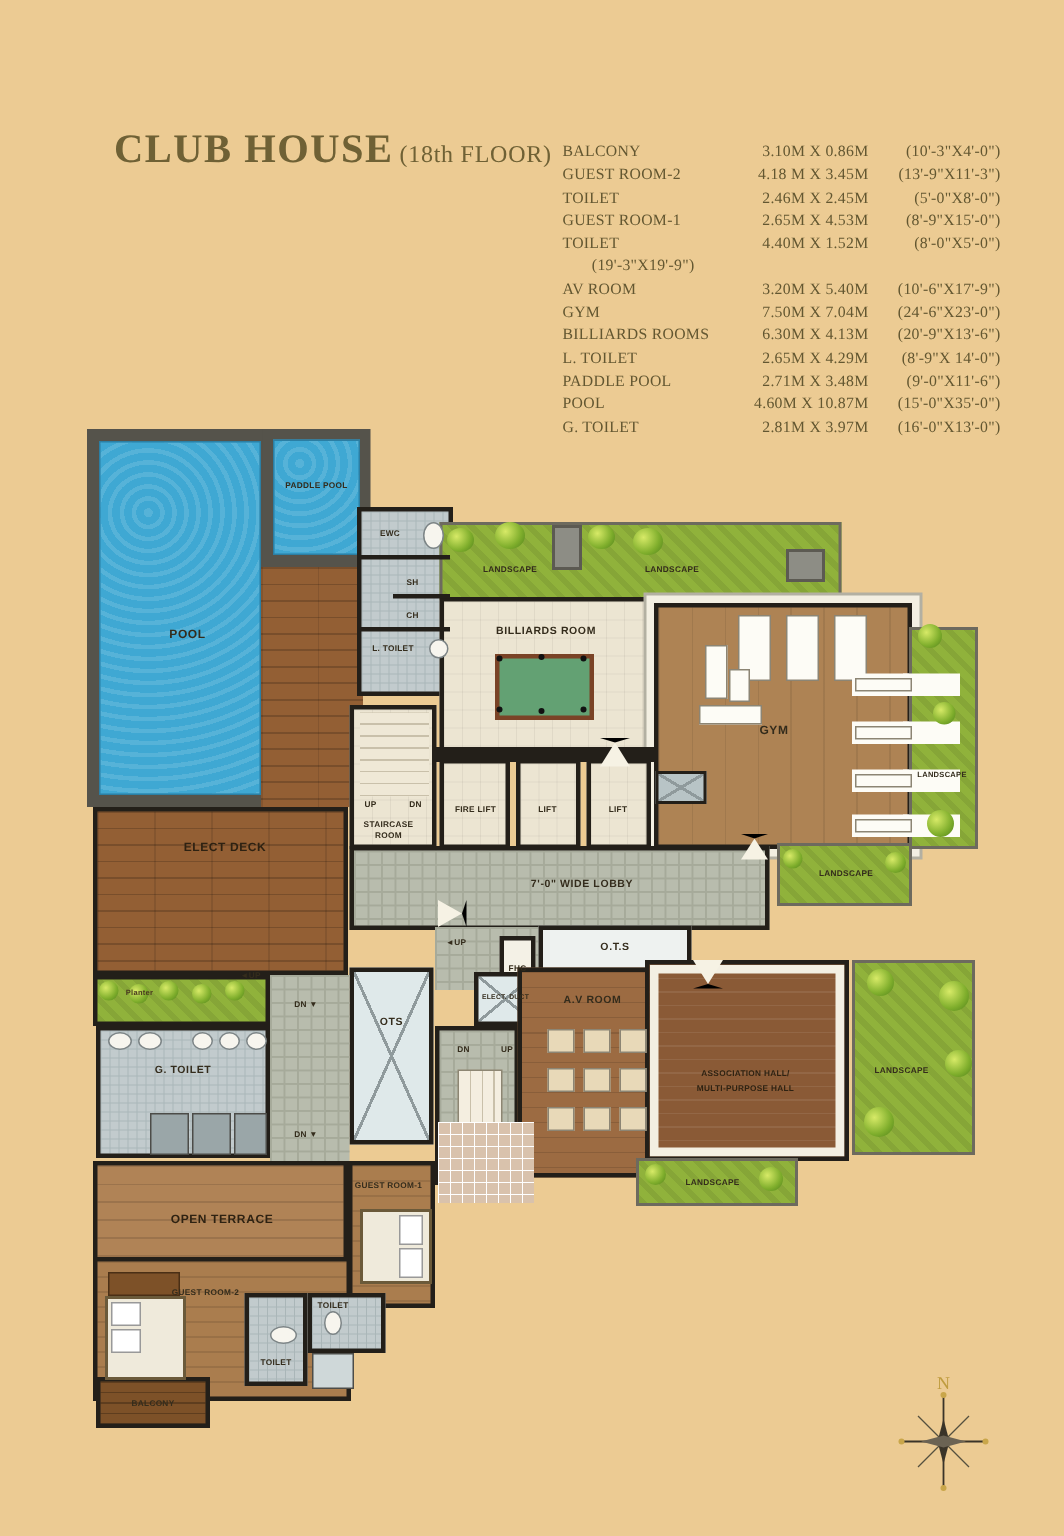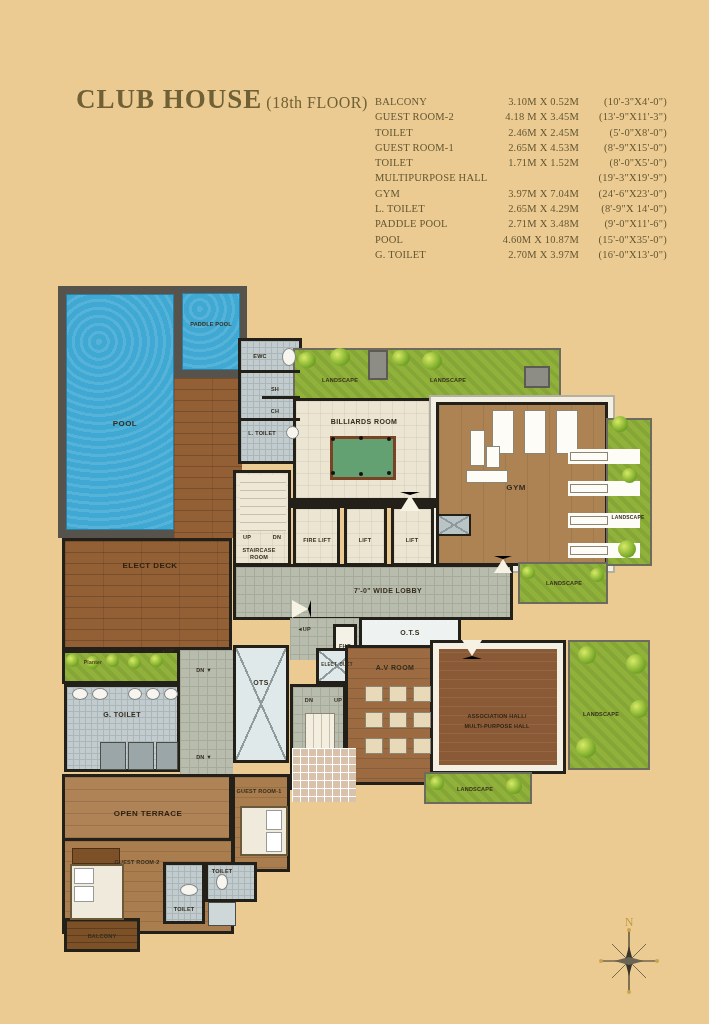--- a/index.html
+++ b/index.html
@@ -85,70 +85,79 @@
 <div id="page">
 
   <div id="hdr">
     <span class="main">CLUB HOUSE</span>
     <span class="sub">(18th FLOOR)</span>
   </div>
 
   <div id="legend">
     <div class="lrow">
         <span class="nm">BALCONY</span>
-        <span class="mt">3.10M X 0.52M</span>
+        <span class="mt">3.10M X 0.86M</span>
         <span class="im">(10'-3"X4'-0")</span>
       </div>
     <div class="lrow">
         <span class="nm">GUEST ROOM-2</span>
         <span class="mt">4.18 M X 3.45M</span>
         <span class="im">(13'-9"X11'-3")</span>
       </div>
     <div class="lrow">
         <span class="nm">TOILET</span>
         <span class="mt">2.46M X 2.45M</span>
         <span class="im">(5'-0"X8'-0")</span>
       </div>
     <div class="lrow">
         <span class="nm">GUEST ROOM-1</span>
         <span class="mt">2.65M X 4.53M</span>
         <span class="im">(8'-9"X15'-0")</span>
       </div>
     <div class="lrow">
         <span class="nm">TOILET</span>
-        <span class="mt">1.71M X 1.52M</span>
+        <span class="mt">4.40M X 1.52M</span>
         <span class="im">(8'-0"X5'-0")</span>
       </div>
     <div class="lrow">
-        <span class="nm">MULTIPURPOSE HALL</span>
         <span class="im">(19'-3"X19'-9")</span>
       </div>
     <div class="lrow">
+        <span class="nm">AV ROOM</span>
+        <span class="mt">3.20M X 5.40M</span>
+        <span class="im">(10'-6"X17'-9")</span>
+      </div>
+    <div class="lrow">
         <span class="nm">GYM</span>
-        <span class="mt">3.97M X 7.04M</span>
+        <span class="mt">7.50M X 7.04M</span>
         <span class="im">(24'-6"X23'-0")</span>
+      </div>
+    <div class="lrow">
+        <span class="nm">BILLIARDS ROOMS</span>
+        <span class="mt">6.30M X 4.13M</span>
+        <span class="im">(20'-9"X13'-6")</span>
       </div>
     <div class="lrow">
         <span class="nm">L. TOILET</span>
         <span class="mt">2.65M X 4.29M</span>
         <span class="im">(8'-9"X 14'-0")</span>
       </div>
     <div class="lrow">
         <span class="nm">PADDLE POOL</span>
         <span class="mt">2.71M X 3.48M</span>
         <span class="im">(9'-0"X11'-6")</span>
       </div>
     <div class="lrow">
         <span class="nm">POOL</span>
         <span class="mt">4.60M X 10.87M</span>
         <span class="im">(15'-0"X35'-0")</span>
       </div>
     <div class="lrow">
         <span class="nm">G. TOILET</span>
-        <span class="mt">2.70M X 3.97M</span>
+        <span class="mt">2.81M X 3.97M</span>
         <span class="im">(16'-0"X13'-0")</span>
       </div>
   </div>
 
   <div class="room poolframe noborder" style="left:58px;top:286px;width:124px;height:252px;"></div>
   <div class="room poolframe noborder" style="left:175px;top:286px;width:72px;height:92px;"></div>
   <div class="room water noborder" style="left:66px;top:294px;width:108px;height:236px;"></div>
   <div class="room water noborder" style="left:182px;top:293px;width:58px;height:77px;"></div>
 
   <div class="room wood noborder" style="left:174px;top:378px;width:68px;height:160px;"></div>

